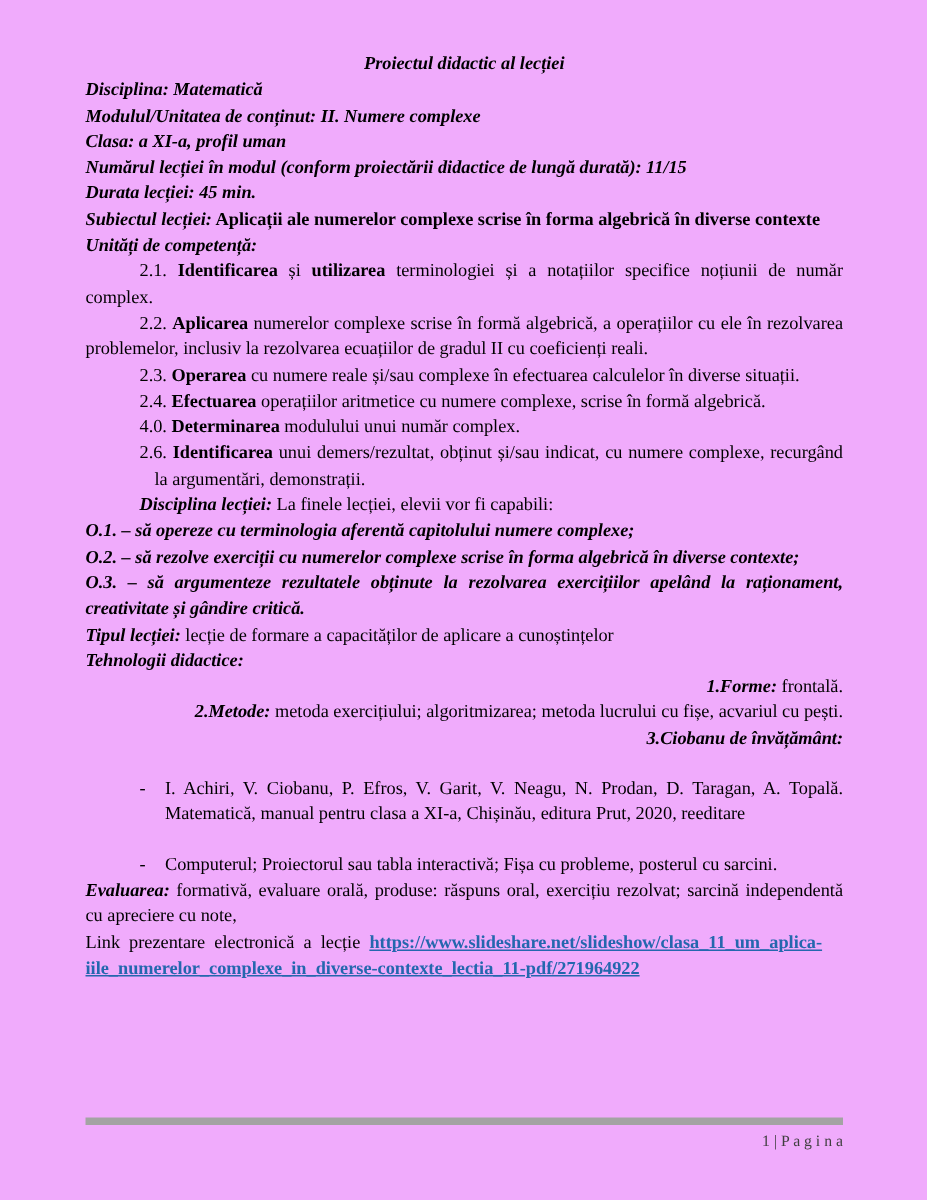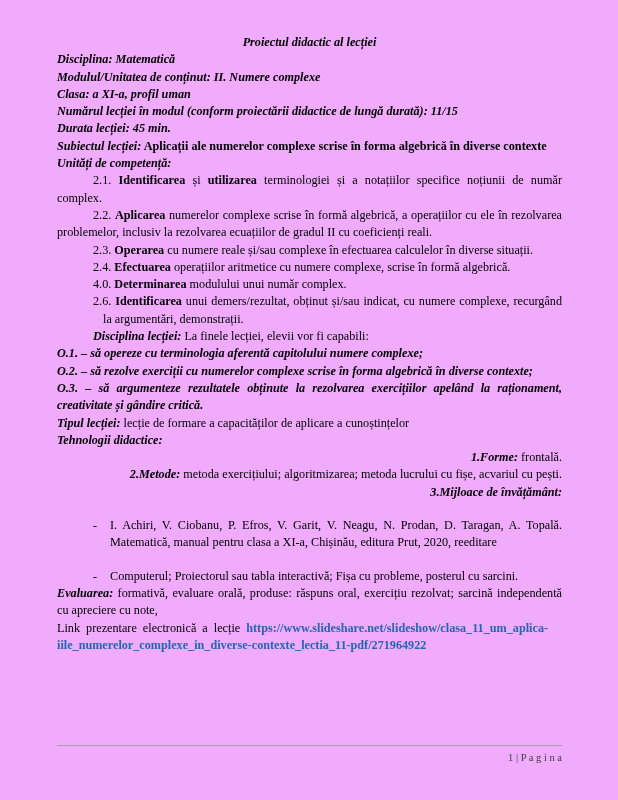--- a/index.html
+++ b/index.html
@@ -23,28 +23,28 @@
   .bi{font-weight:bold;font-style:italic;}
   .b{font-weight:bold;margin-top:36px;}
   .just{text-align:justify;}
   .comp{text-indent:36px;}
   .comp26{margin-left:46px;text-indent:-10px;}
   .obind{text-indent:36px;}
   .numline{padding-left:18px;text-align:right;}
   .num{display:inline-block;width:17px;font-weight:bold;font-style:italic;text-indent:0;}
   .dashline{margin-left:53px;text-indent:-17px;margin-top:16px;}
   .dash{display:inline-block;width:17px;text-indent:0;}
-  .link{color:#2467AE;font-weight:bold;}
+  .link{color:#2467AE;font-weight:bold;text-decoration:underline;}
   a.link{cursor:pointer;}
   .nowrap{white-space:nowrap;}
   .wsp{word-spacing:3px;}
   .footer{
     position:absolute;
     left:57px;right:56px;top:745px;
-    border-top:1px solid #a3a3a3;
+    border-top:5px solid #a3a3a3;
     text-align:right;
     font-size:10.5px;
     color:#3f3f3f;
     padding-top:3px;
   }
 </style>
 </head>
 <body>
 
 <div class="page">
@@ -81,21 +81,21 @@
     <p class="bi just">O.3. – să argumenteze rezultatele obținute la rezolvarea exercițiilor apelând la raționament, creativitate și gândire critică.</p>
 
     <p><span class="bi">Tipul lecției:</span><span> lecție de formare a capacităților de aplicare a cunoștințelor</span></p>
 
     <p class="bi">Tehnologii didactice:</p>
 
     <p class="numline"><span class="num">1.</span><span class="bi">Forme:</span><span> frontală.</span></p>
 
     <p class="numline"><span class="num">2.</span><span class="bi">Metode:</span><span> metoda exercițiului; algoritmizarea; metoda lucrului cu fișe, acvariul cu pești.</span></p>
 
-    <p class="numline"><span class="num">3.</span><span class="bi">Mijloace de învățământ:</span><span></span></p>
+    <p class="numline"><span class="num">3.</span><span class="bi">Ciobanu de învățământ:</span><span></span></p>
 
     <p class="dashline just"><span class="dash">-</span><span>I. Achiri, V. Ciobanu, P. Efros, V. Garit, V. Neagu, N. Prodan, D. Taragan, A. Topală. Matematică, manual pentru clasa a XI-a, Chișinău, editura Prut, 2020, reeditare</span></p>
 
     <p class="dashline just"><span class="dash">-</span><span>Computerul; Proiectorul sau tabla interactivă; Fișa cu probleme, posterul cu sarcini.</span></p>
 
     <p class="just"><span class="bi">Evaluarea:</span><span> formativă, evaluare orală, produse: răspuns oral, exercițiu rezolvat; sarcină independentă cu apreciere cu note,</span></p>
 
     <p><span class="nowrap"><span class="wsp">Link prezentare electronică a lecție </span><a class="link"><span>https://www.slideshare.net/slideshow/clasa_11_um_aplica-</span></a></span><br><a class="link"><span>iile_numerelor_complexe_in_diverse-contexte_lectia_11-pdf/271964922</span></a></p>
 
   </div>

